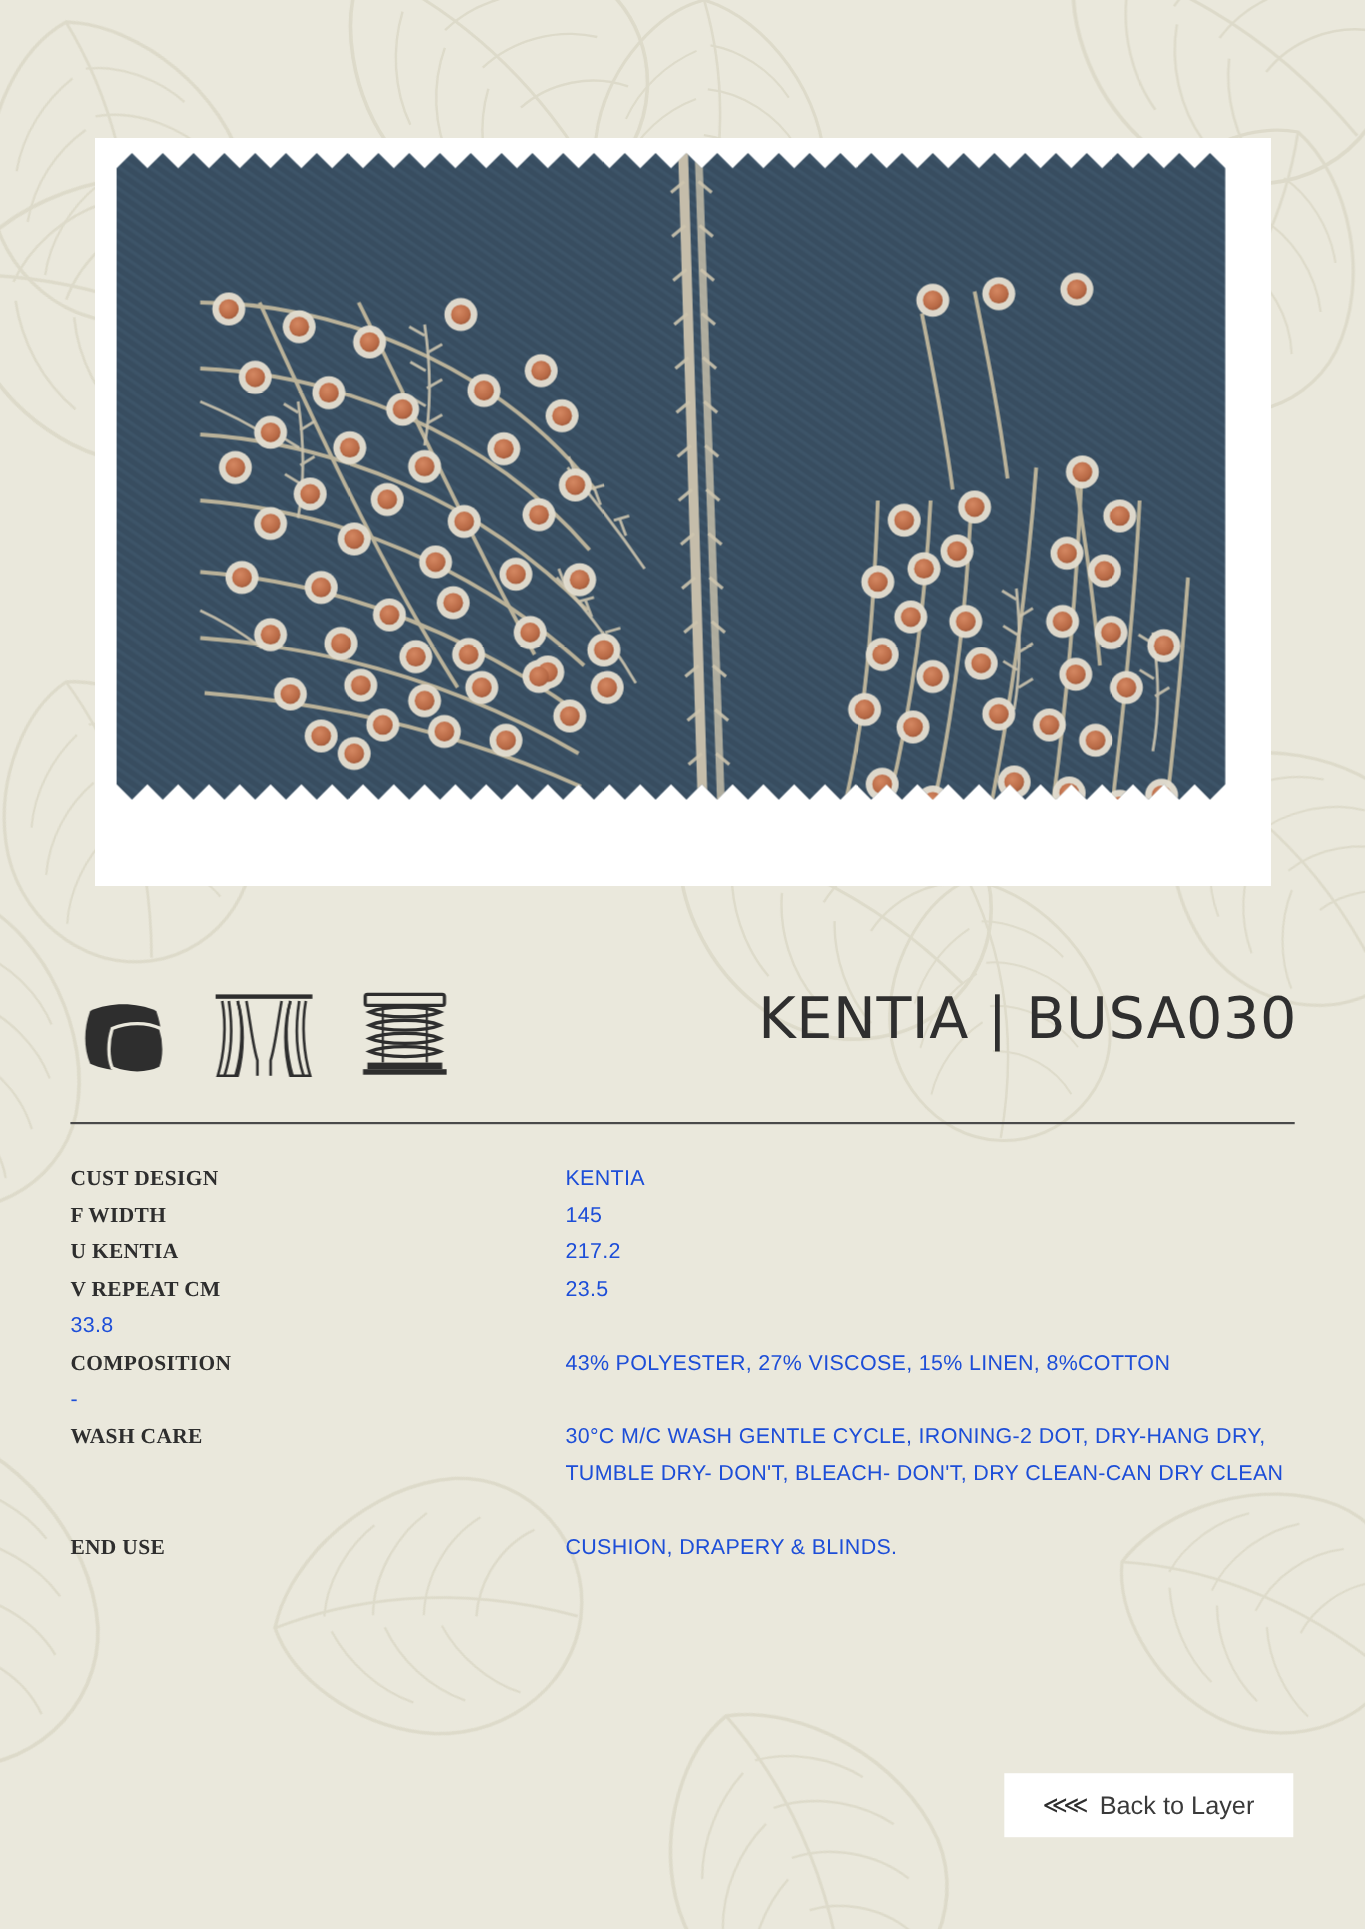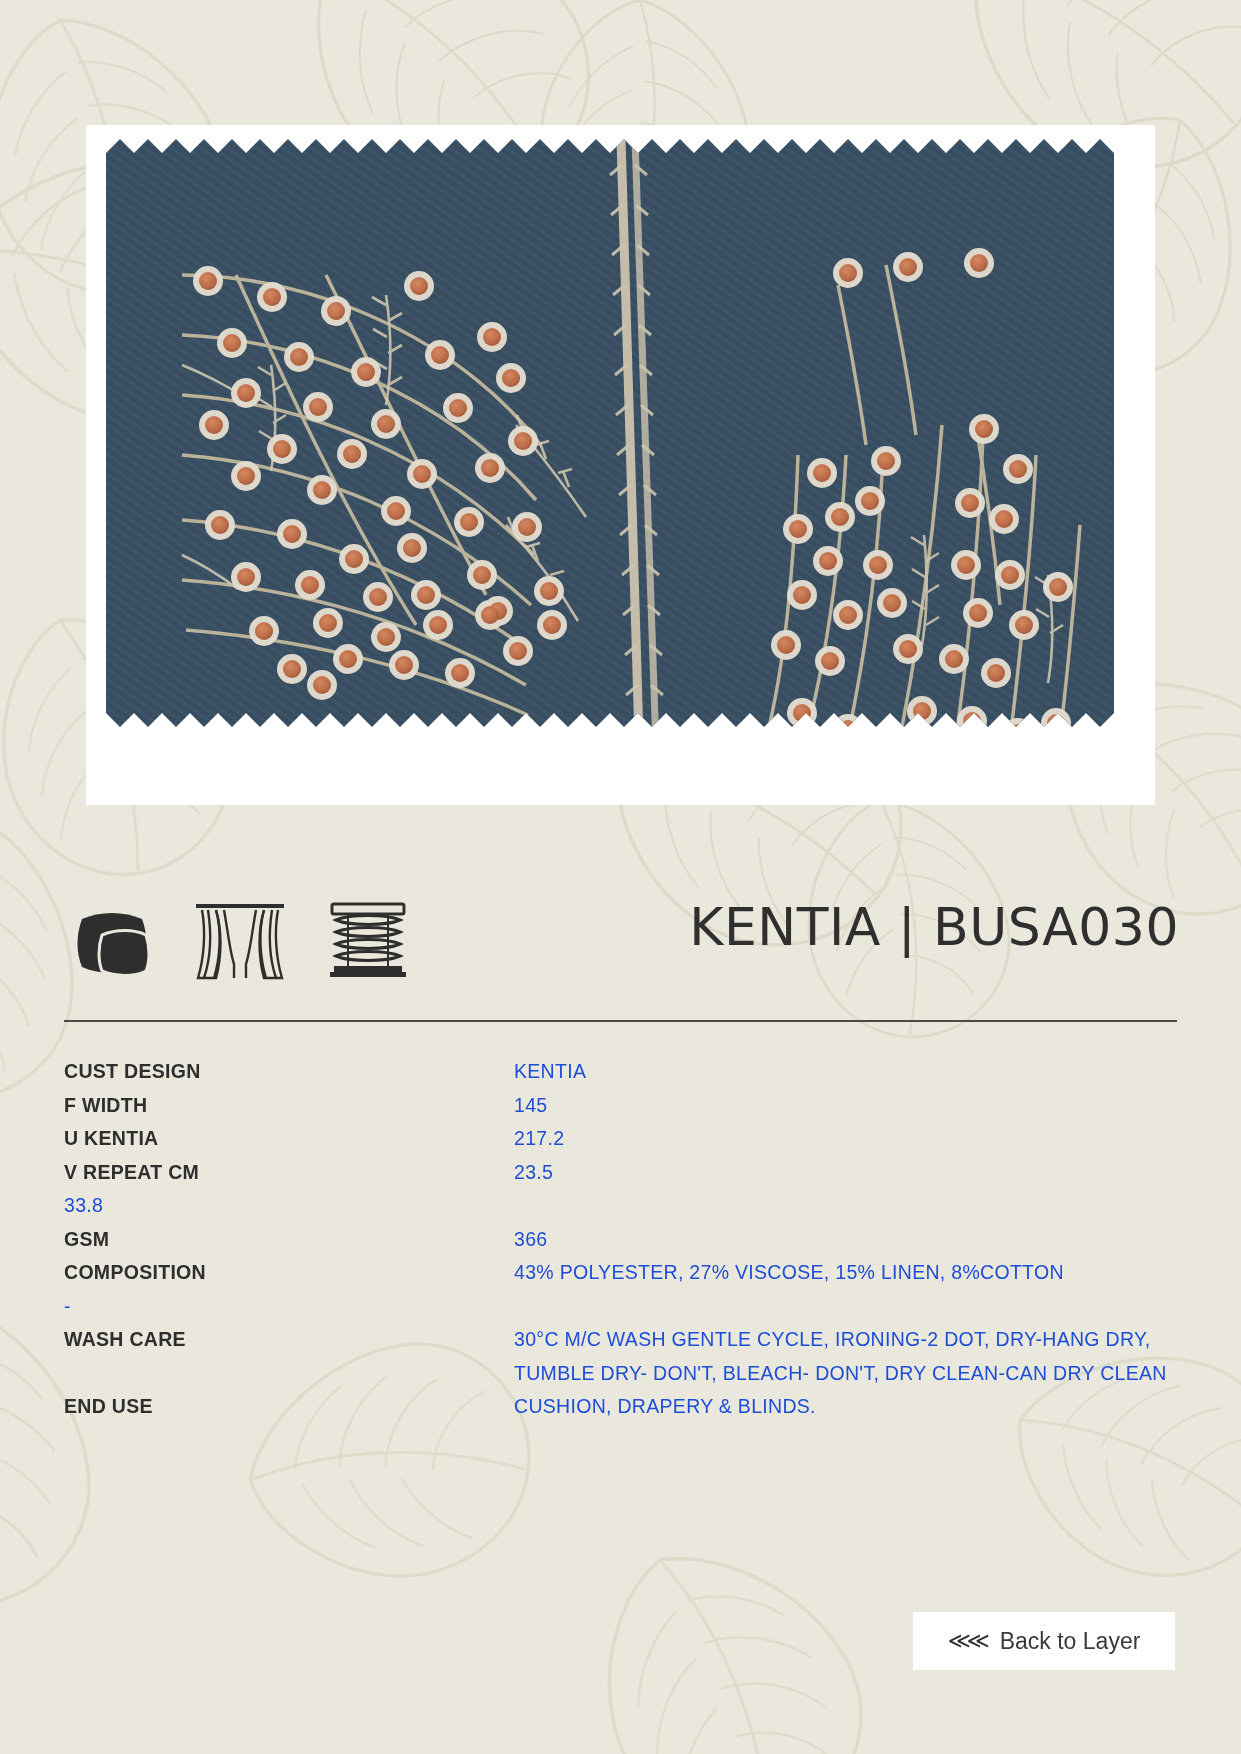--- a/index.html
+++ b/index.html
@@ -100,26 +100,28 @@
   }
   .spec-row {
     display: flex;
     align-items: flex-start;
   }
   .spec-label {
     width: 450px;
     font-weight: bold;
     color: #2e2e2e;
     flex: none;
+    font-family: Liberation Serif, serif;
   }
   .spec-value {
     color: #1d4ed8;
     white-space: pre-line;
   }
   .spec-row.gap {
+    margin-top: 34px;
     align-items: center;
   }
 
   
   .back-btn {
     position: absolute;
     left: 913px;
     top: 1612px;
     width: 262px;
     height: 58px;
@@ -510,24 +512,20 @@
     <div class="spec-value">217.2</div>
   </div>
   <div class="spec-row">
     <div class="spec-label">V REPEAT CM</div>
     <div class="spec-value">23.5</div>
   </div>
   <div class="spec-row">
     <div class="spec-value">33.8</div>
   </div>
   <div class="spec-row">
-    <div class="spec-label">GSM</div>
-    <div class="spec-value">366</div>
-  </div>
-  <div class="spec-row">
     <div class="spec-label">COMPOSITION</div>
     <div class="spec-value">43% POLYESTER, 27% VISCOSE, 15% LINEN, 8%COTTON</div>
   </div>
   <div class="spec-row">
     <div class="spec-value">-</div>
   </div>
   <div class="spec-row">
     <div class="spec-label">WASH CARE</div>
     <div class="spec-value">30°C M/C WASH GENTLE CYCLE, IRONING-2 DOT, DRY-HANG DRY,
 TUMBLE DRY- DON'T, BLEACH- DON'T, DRY CLEAN-CAN DRY CLEAN</div>

